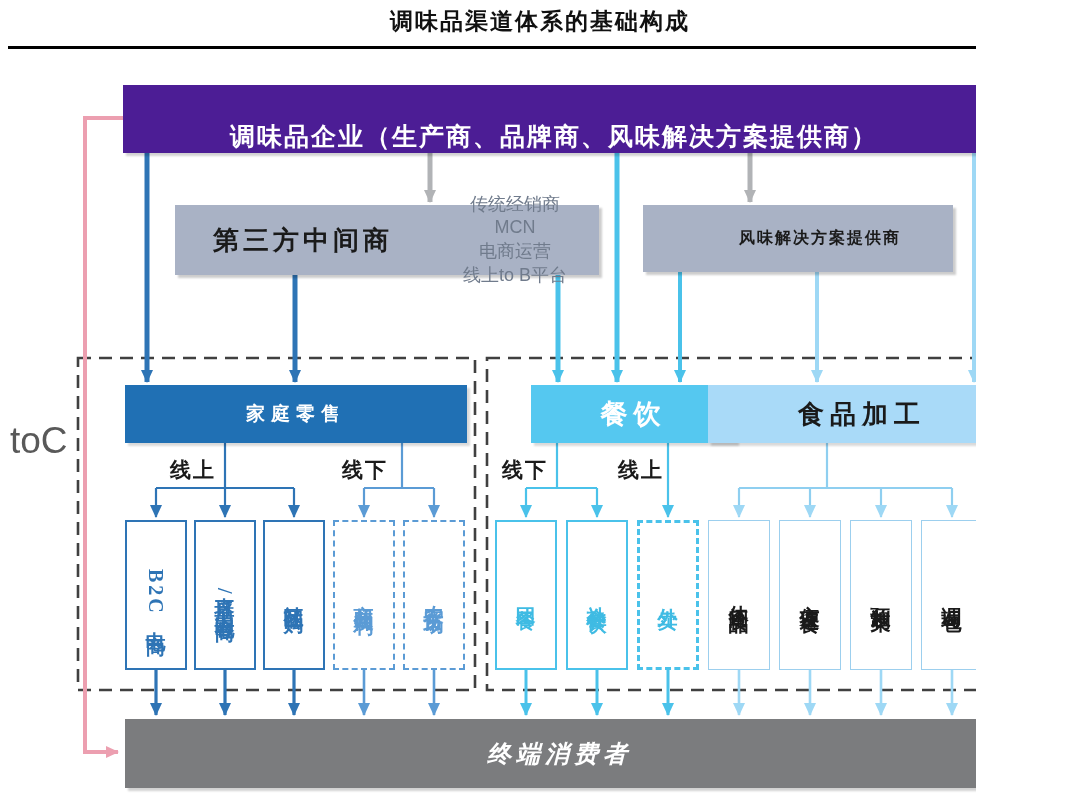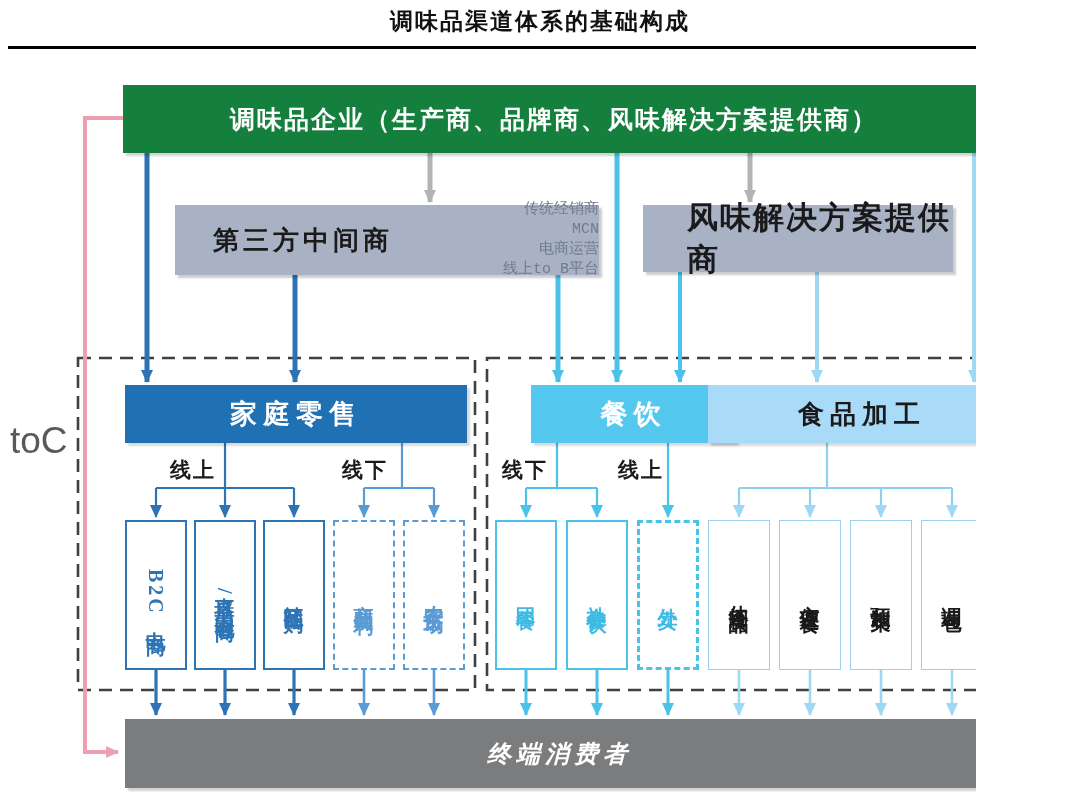--- a/index.html
+++ b/index.html
@@ -5,38 +5,38 @@
   html,body{margin:0;padding:0;background:#ffffff;}
   .canvas{position:relative;width:976px;height:799px;background:#ffffff;overflow:hidden;
           font-family:"Liberation Serif", serif;}
   .overlay{position:absolute;left:0;top:0;z-index:1;}
   .node{position:absolute;z-index:2;box-sizing:border-box;display:flex;align-items:center;justify-content:center;}
 
   .title{position:absolute;left:0;top:6px;width:1080px;text-align:center;z-index:2;
          font-size:23px;font-weight:bold;color:#111;letter-spacing:2px;}
   .hr{position:absolute;left:8px;top:46px;width:1064px;height:3px;background:#000;z-index:2;}
 
-  .topbox{left:123px;top:85px;width:862px;height:68px;background:#15803d;
+  .topbox{left:123px;top:85px;width:862px;height:68px;background:#4c1d95;
           color:#fff;font-size:25px;font-weight:bold;letter-spacing:2px;
-          box-shadow:3px 3px 2px rgba(0,0,0,0.18);}
+          box-shadow:3px 3px 2px rgba(0,0,0,0.18);align-items:flex-end;}
   .bottombox{left:125px;top:719px;width:869px;height:69px;background:#7B7C7E;
           color:#fff;font-size:24px;font-weight:bold;letter-spacing:5px;
           box-shadow:3px 3px 2px rgba(0,0,0,0.18);font-style:italic;}
 
   .middlemen{left:175px;top:205px;width:424px;height:70px;background:#A9B2C5;
           box-shadow:3px 3px 2px rgba(0,0,0,0.20);justify-content:flex-start;}
   .middlemen .main{flex:1;text-align:center;font-size:26px;font-weight:bold;color:#1a1a1a;letter-spacing:4px;}
-  .middlemen .subs{width:168px;font-family:Liberation Mono, monospace;font-size:15px;
-          line-height:1.32;color:#707B8C;text-align:right;}
+  .middlemen .subs{width:168px;font-family:Liberation Sans, sans-serif;font-size:18px;
+          line-height:1.32;color:#707B8C;text-align:center;}
   .flavor{left:643px;top:205px;width:310px;height:67px;background:#A9B2C5;
-          font-size:31px;font-weight:bold;color:#1a1a1a;letter-spacing:2px;
+          font-size:16px;font-weight:bold;color:#1a1a1a;letter-spacing:2px;
           box-shadow:3px 3px 2px rgba(0,0,0,0.20);padding-left:44px;}
 
   .cat{font-weight:bold;letter-spacing:6px;box-shadow:3px 3px 2px rgba(0,0,0,0.15);}
-  .retail{left:125px;top:385px;width:342px;height:58px;background:#2070B4;color:#fff;font-size:27px;}
+  .retail{left:125px;top:385px;width:342px;height:58px;background:#2070B4;color:#fff;font-size:19px;}
   .catering{left:495px;top:385px;width:205px;height:58px;background:#55C8F0;color:#fff;font-size:27px;margin-left:36px;}
   .foodproc{left:708px;top:385px;width:282px;height:58px;background:#A9DAF8;color:#1a1a1a;font-size:26px;padding-left:26px;}
 
   .sublabel{position:absolute;z-index:2;font-size:21px;font-weight:bold;color:#1a1a1a;letter-spacing:2px;}
 
   .tag{position:absolute;z-index:2;font-family:"Liberation Sans",sans-serif;
        font-size:37px;color:#595959;}
 
   .leaf{position:absolute;z-index:2;top:520px;width:62px;height:150px;box-sizing:border-box;
         background:#fff;display:flex;align-items:center;justify-content:center;

